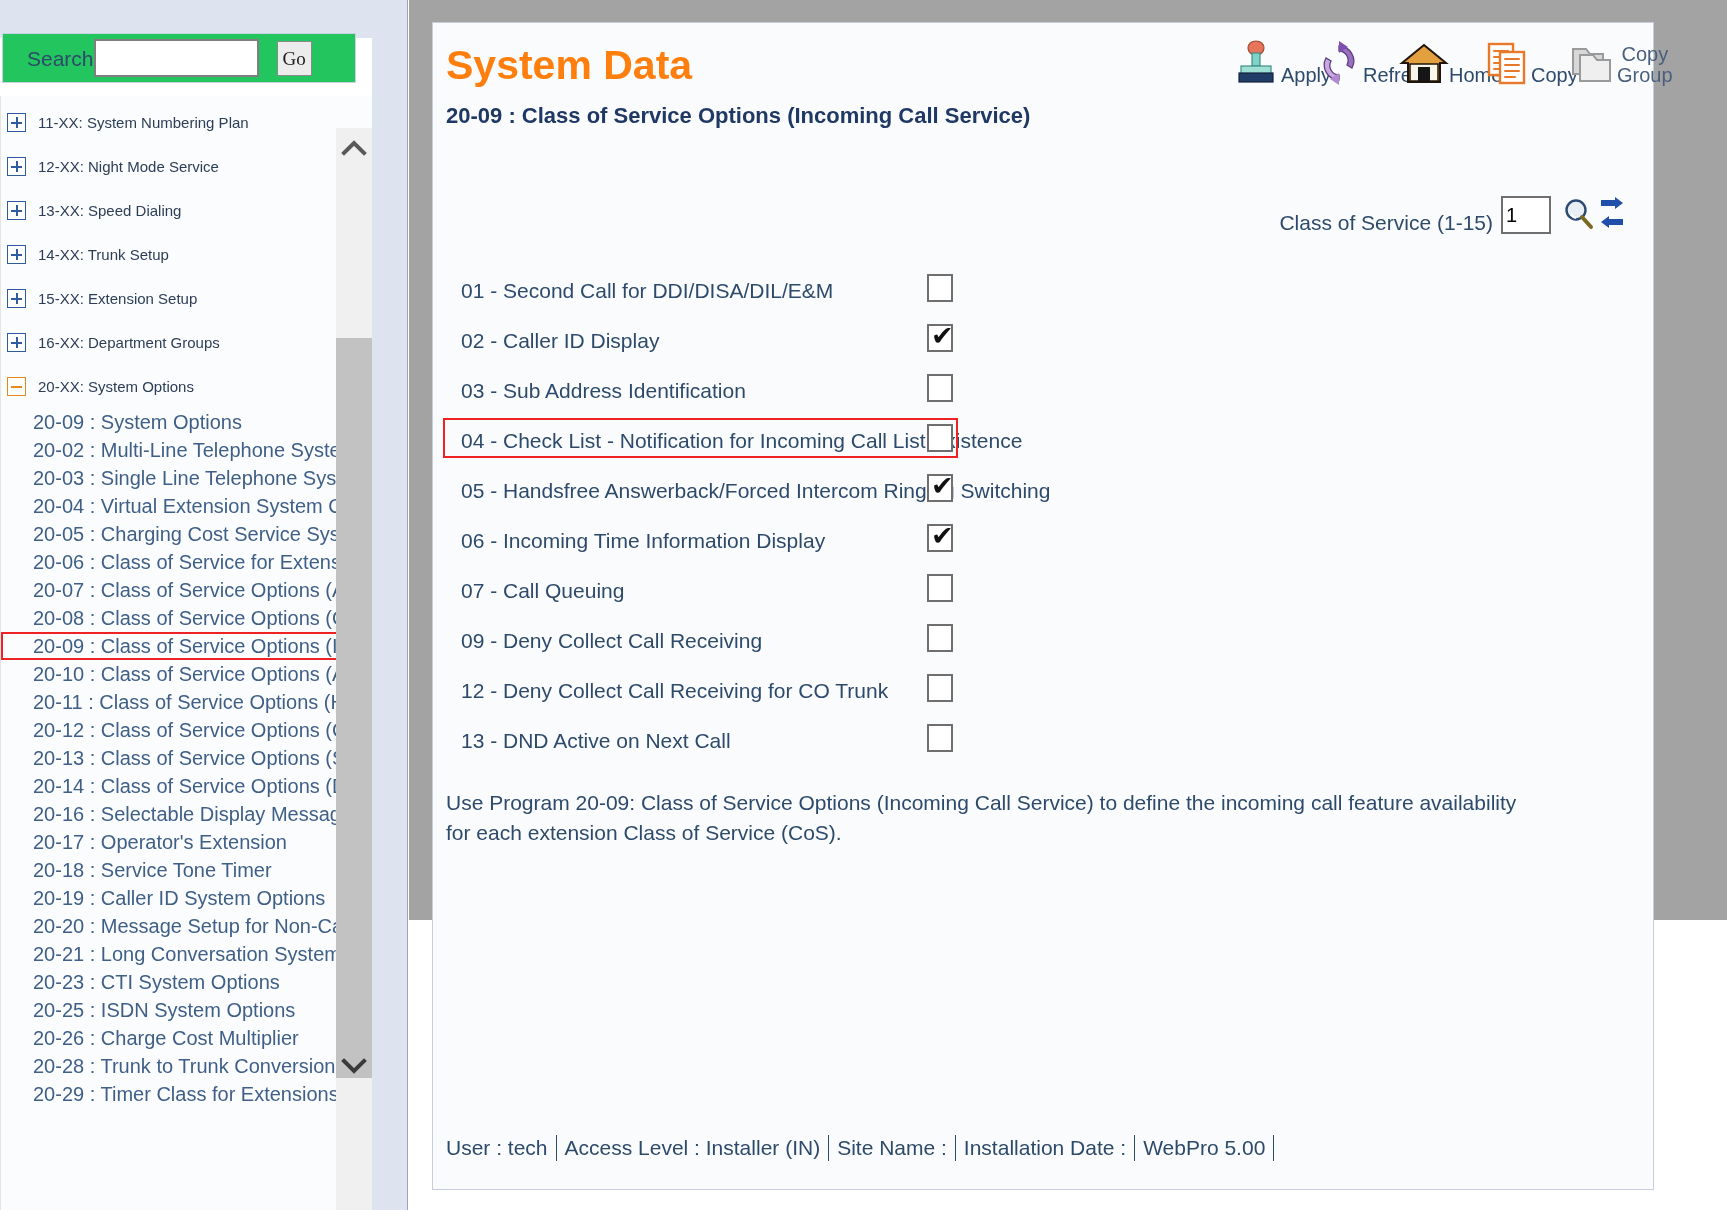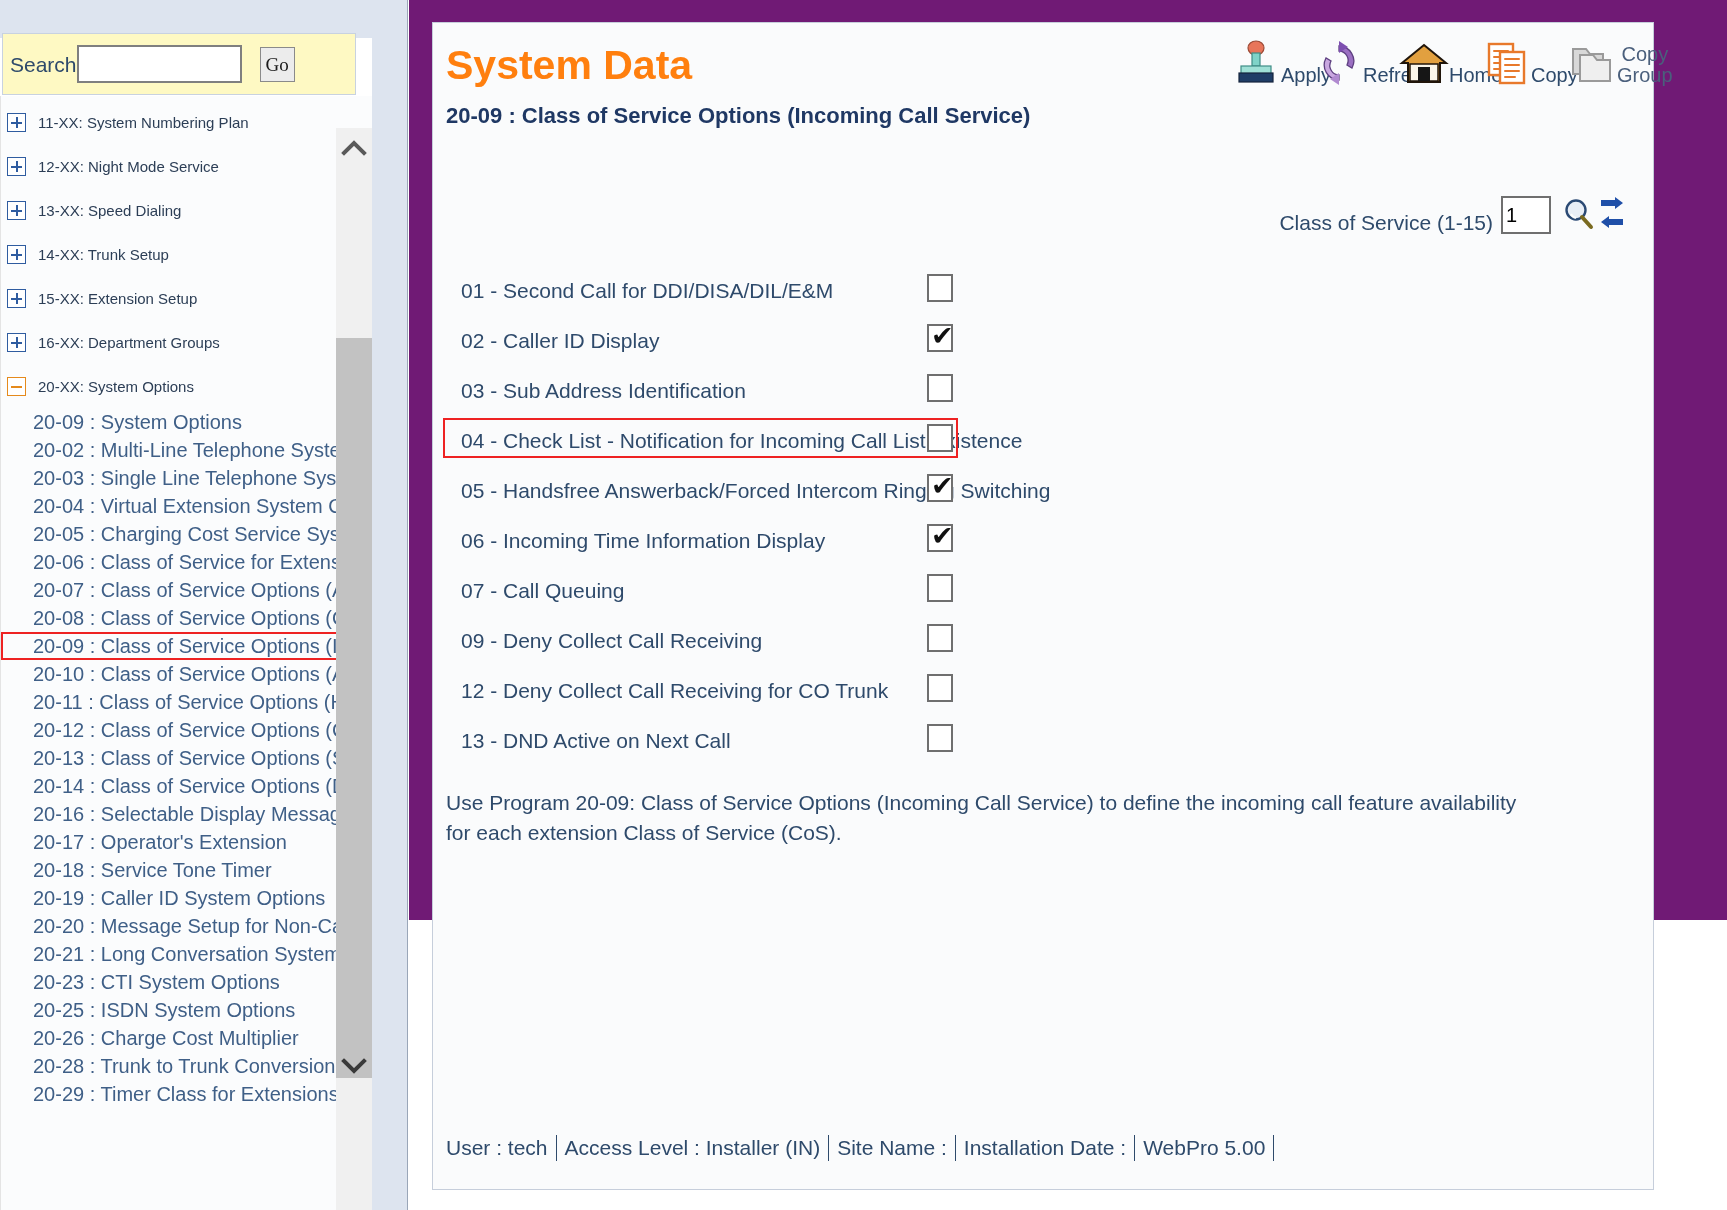--- a/index.html
+++ b/index.html
@@ -26,26 +26,26 @@
   
   #search-strip {
     position: absolute;
     left: 0; top: 0;
     width: 372px; height: 38px;
     background: #dde4ef;
   }
   #search-box {
     position: absolute;
     left: 2px; top: 33px;
-    width: 354px; height: 62px;
-    background: #fef9c3;
+    width: 354px; height: 50px;
+    background: #22c55e;
     border: 1px solid #c8d2e0;
     display: flex;
     align-items: center;
-    padding-left: 7px;
+    padding-left: 24px;
   }
   #search-label {
     font-size: 21px;
     color: #2e4a6b;
     line-height: 1;
     white-space: nowrap;
   }
   #search-input {
     width: 165px; height: 38px;
     border: 2px solid #7f7f7f;
@@ -190,21 +190,21 @@
     width: 36px; height: 1210px;
     background: #dde4ef;
     border-right: 1px solid #9aa6b8;
   }
 
   
   #content {
     position: absolute;
     left: 409px; top: 0;
     width: 1318px; height: 920px;
-    background: #701a75;
+    background: #a3a3a3;
     padding: 22px 12px 0 0;
   }
   #content-card {
     position: absolute;
     left: 23px; top: 22px;
     width: 1222px; height: 1168px;
     background: #fafbfc;
     border: 1px solid #c6cedb;
   }
 

